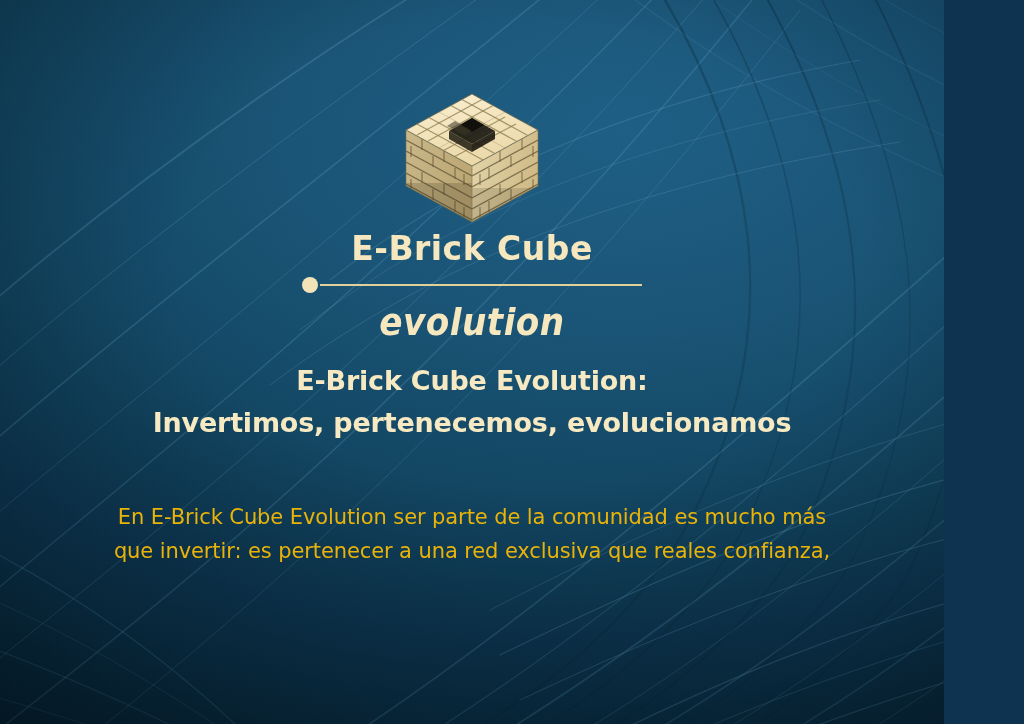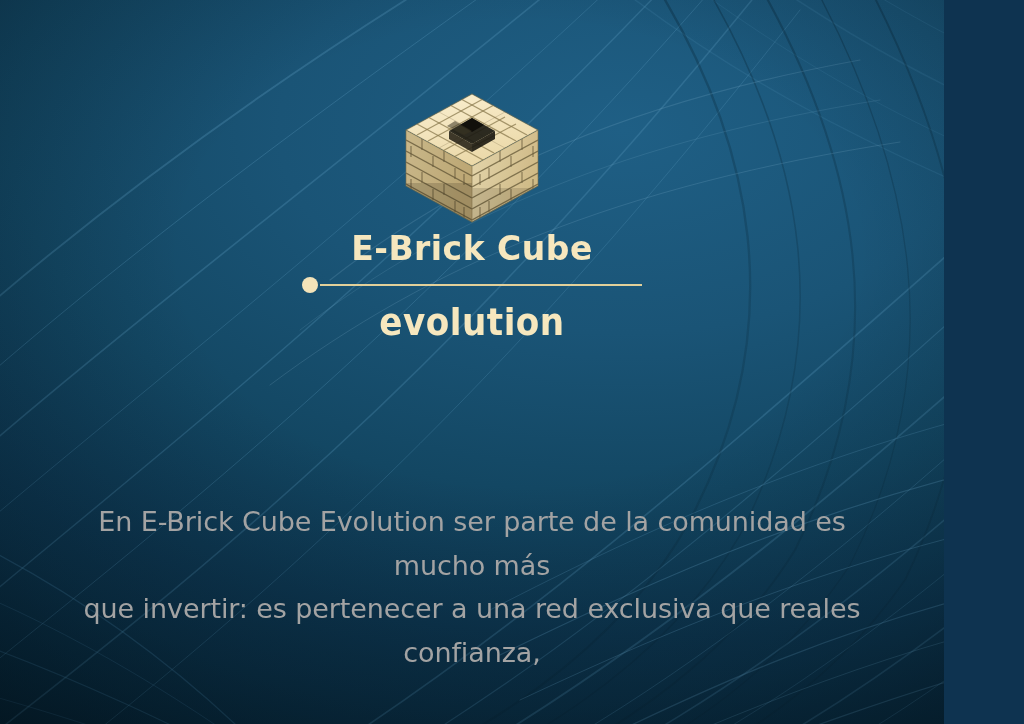--- a/index.html
+++ b/index.html
@@ -55,41 +55,41 @@
   .rule-dot{
     width:16px;height:16px;border-radius:50%;
     background:#F3E3B9;flex:0 0 auto;
   }
   .rule-line{
     flex:1 1 auto;height:2px;background:#E2D09A;margin-left:2px;
   }
   .evolution{
     margin-top:7px;
     font-family:"DejaVu Sans Condensed","DejaVu Sans", sans-serif;
-    font-weight:bold;
+    font-style:italic;font-weight:bold;
     font-size:38px;letter-spacing:0.5px;
     color:#F6E7BE;line-height:1;
   }
 
   
   .headline{
     position:absolute;left:0;right:0;top:360px;
     text-align:center;color:#F7E9C2;
     font-family:"DejaVu Sans", sans-serif;
     font-weight:bold;font-size:27px;line-height:1.55;
     letter-spacing:-0.2px;
   }
   .headline div{display:block;}
 
   
   .bodycopy{
     position:absolute;left:72px;right:72px;top:500px;
-    text-align:center;color:#a3a3a3;
+    text-align:center;color:#eab308;
     font-family:"DejaVu Sans", sans-serif;
-    font-weight:normal;font-size:27px;line-height:1.62;
+    font-weight:normal;font-size:21px;line-height:1.62;
     letter-spacing:-0.1px;
   }
   .bodycopy div{display:block;}
 </style>
 </head>
 <body>
 
 <div class="slide">
 
   <div class="bg-base"></div>
@@ -314,19 +314,23 @@
     <div class="wordmark">E-Brick Cube</div>
 
     <div class="rule-row">
       <span class="rule-dot"></span>
       <span class="rule-line"></span>
     </div>
 
     <div class="evolution">evolution</div>
   </div>
 
+  <div class="headline">
+    <div>E-Brick Cube Evolution:</div>
+    <div>Invertimos, pertenecemos, evolucionamos</div>
+  </div>
 
   <div class="bodycopy">
     <div>En E-Brick Cube Evolution ser parte de la comunidad es mucho más</div>
     <div>que invertir: es pertenecer a una red exclusiva que reales confianza,</div>
   </div>
 
 </div>
 
 </body></html>

